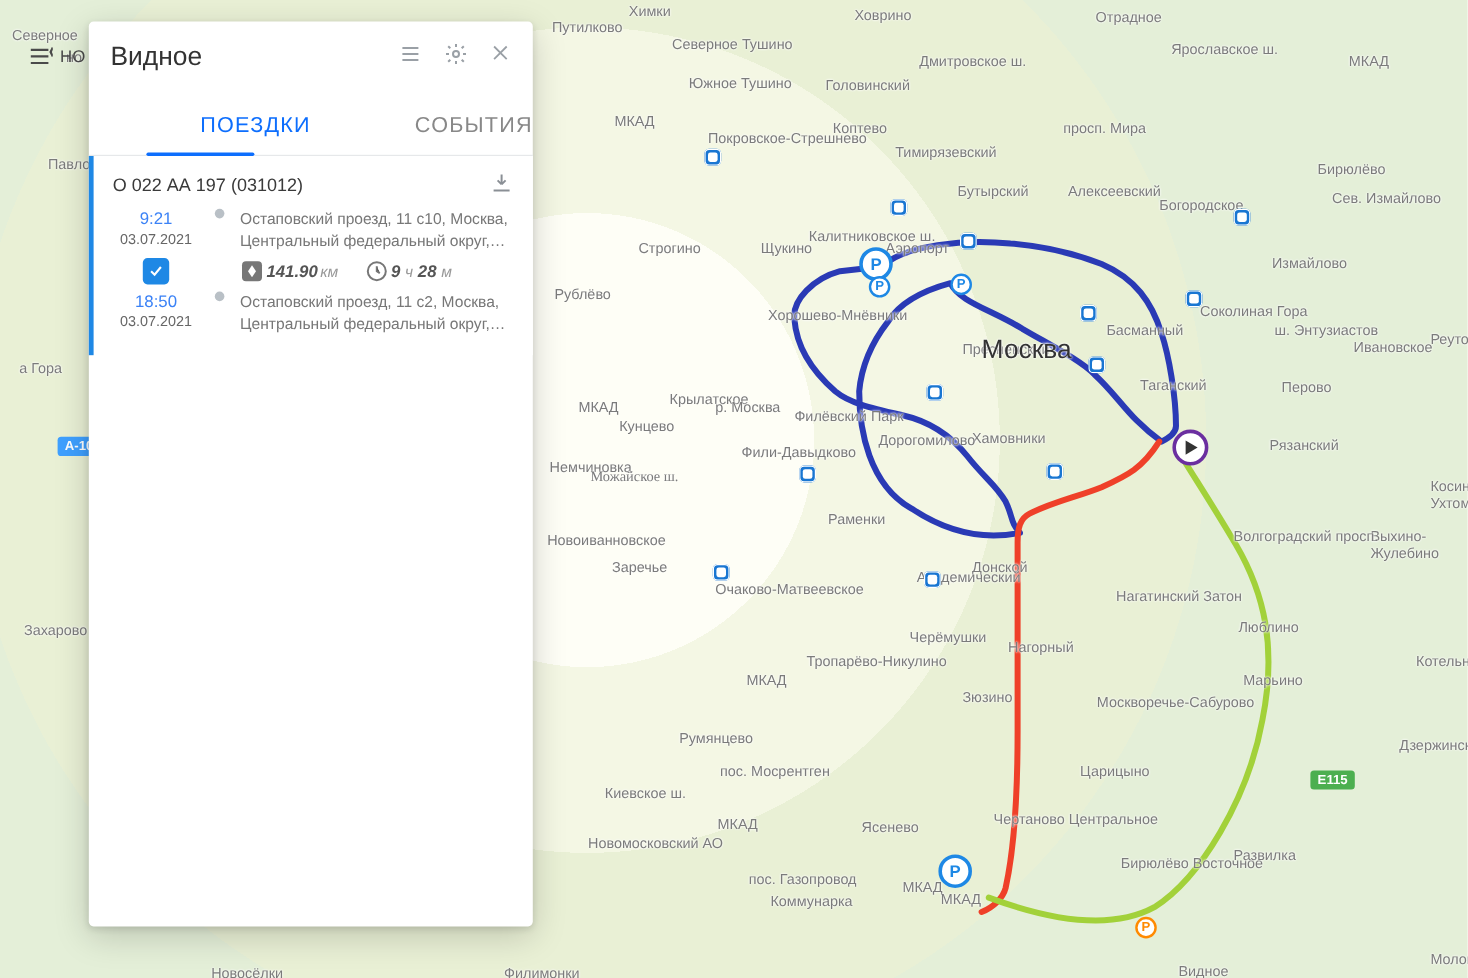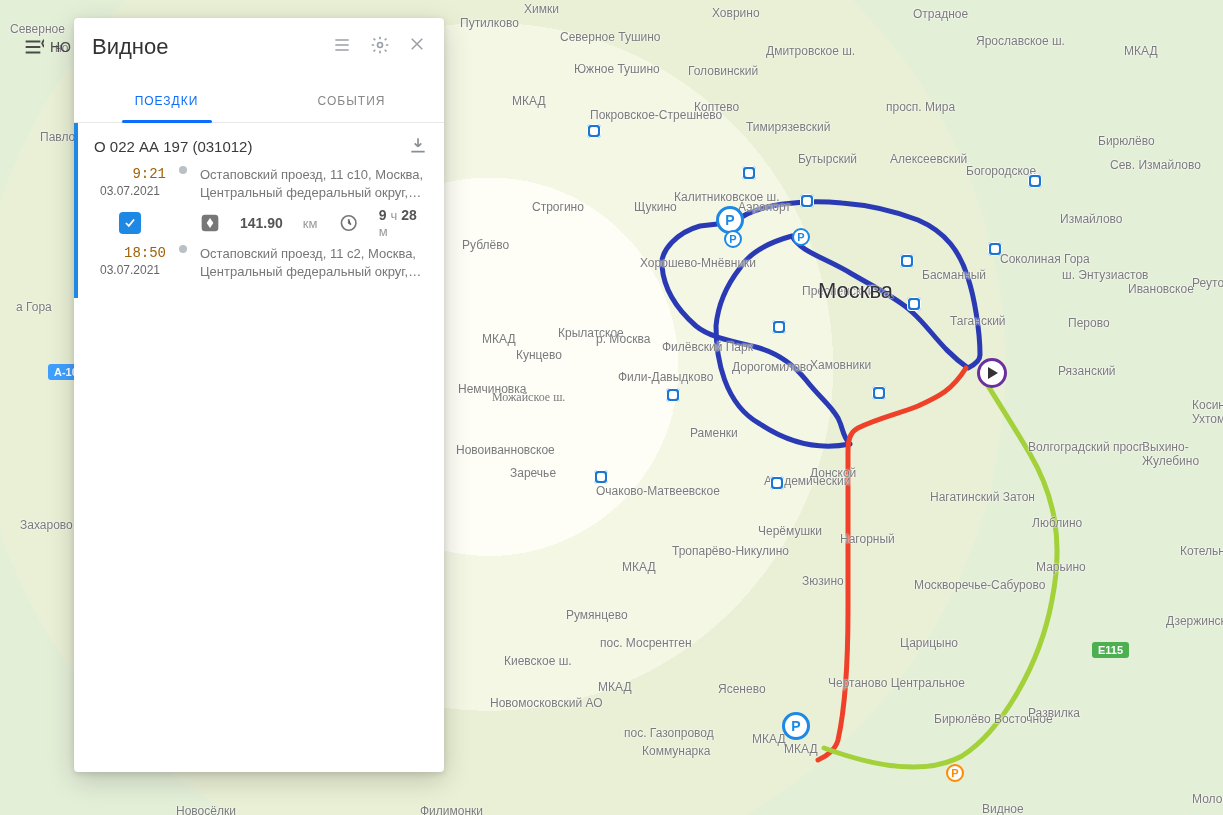--- a/index.html
+++ b/index.html
@@ -46,45 +46,45 @@
     display: flex; align-items: center; gap: 28px; justify-content: center;
     color: #0d6efd; font-weight: 600; font-size: 14px;
   }
   .date-range svg { width: 20px; height: 20px; fill: #0d6efd; }
 
   .tabs {
     display: flex; margin-top: 14px;
     border-bottom: 1px solid #e6e8ea;
   }
   .tab {
-    flex: 1; text-align: center; padding: 12px 0 14px;
-    font-size: 12px; letter-spacing: 1px; color: #888;
+    flex: 1; text-align: right; padding: 12px 0 14px;
+    font-size: 18px; letter-spacing: 1px; color: #888;
     cursor: pointer; position: relative;
   }
   .tab.active { color: #0d6efd; }
   .tab.active::after {
     content: ""; position: absolute; left: 50%; transform: translateX(-50%);
     bottom: -1px; width: 90px; height: 3px; background: #0d6efd; border-radius: 2px;
   }
 
   .trip-card { border-left: 4px solid #1e88e5; background: #fff; }
   .trip-head {
     display: flex; align-items: center; justify-content: space-between;
     padding: 12px 16px 8px 16px; color: #3a3a3a; font-size: 15px;
   }
   .trip-body {
     display: grid; grid-template-columns: 72px 22px 1fr;
     column-gap: 6px; row-gap: 6px;
     padding: 0 16px 18px 16px;
   }
-  .trip-body .time { text-align: right; font-size: 14px; color: #a16207; font-family: Liberation Mono, monospace; }
+  .trip-body .time { text-align: center; font-size: 14px; color: #3b82f6; }
   .trip-body .date { text-align: center; font-size: 12px; color: #666; margin-top: 2px; }
   .trip-body .addr { font-size: 13px; color: #777; line-height: 1.35; }
   .trip-body .metric {
-    display: flex; align-items: center; gap: 20px; color: #555; font-size: 14px;
+    display: flex; align-items: center; gap: 2px; color: #555; font-size: 14px; font-style: italic;
   }
   .trip-body .metric .unit { color: #999; font-size: 13px; }
   .dot-line {
     display: flex; flex-direction: column; align-items: center; gap: 2px;
   }
   .dot { width: 8px; height: 8px; border-radius: 50%; background: #b9c0c6; }
   .check {
     width: 22px; height: 22px; border-radius: 4px; background: #1e88e5;
     display: flex; align-items: center; justify-content: center;
     cursor: pointer;

